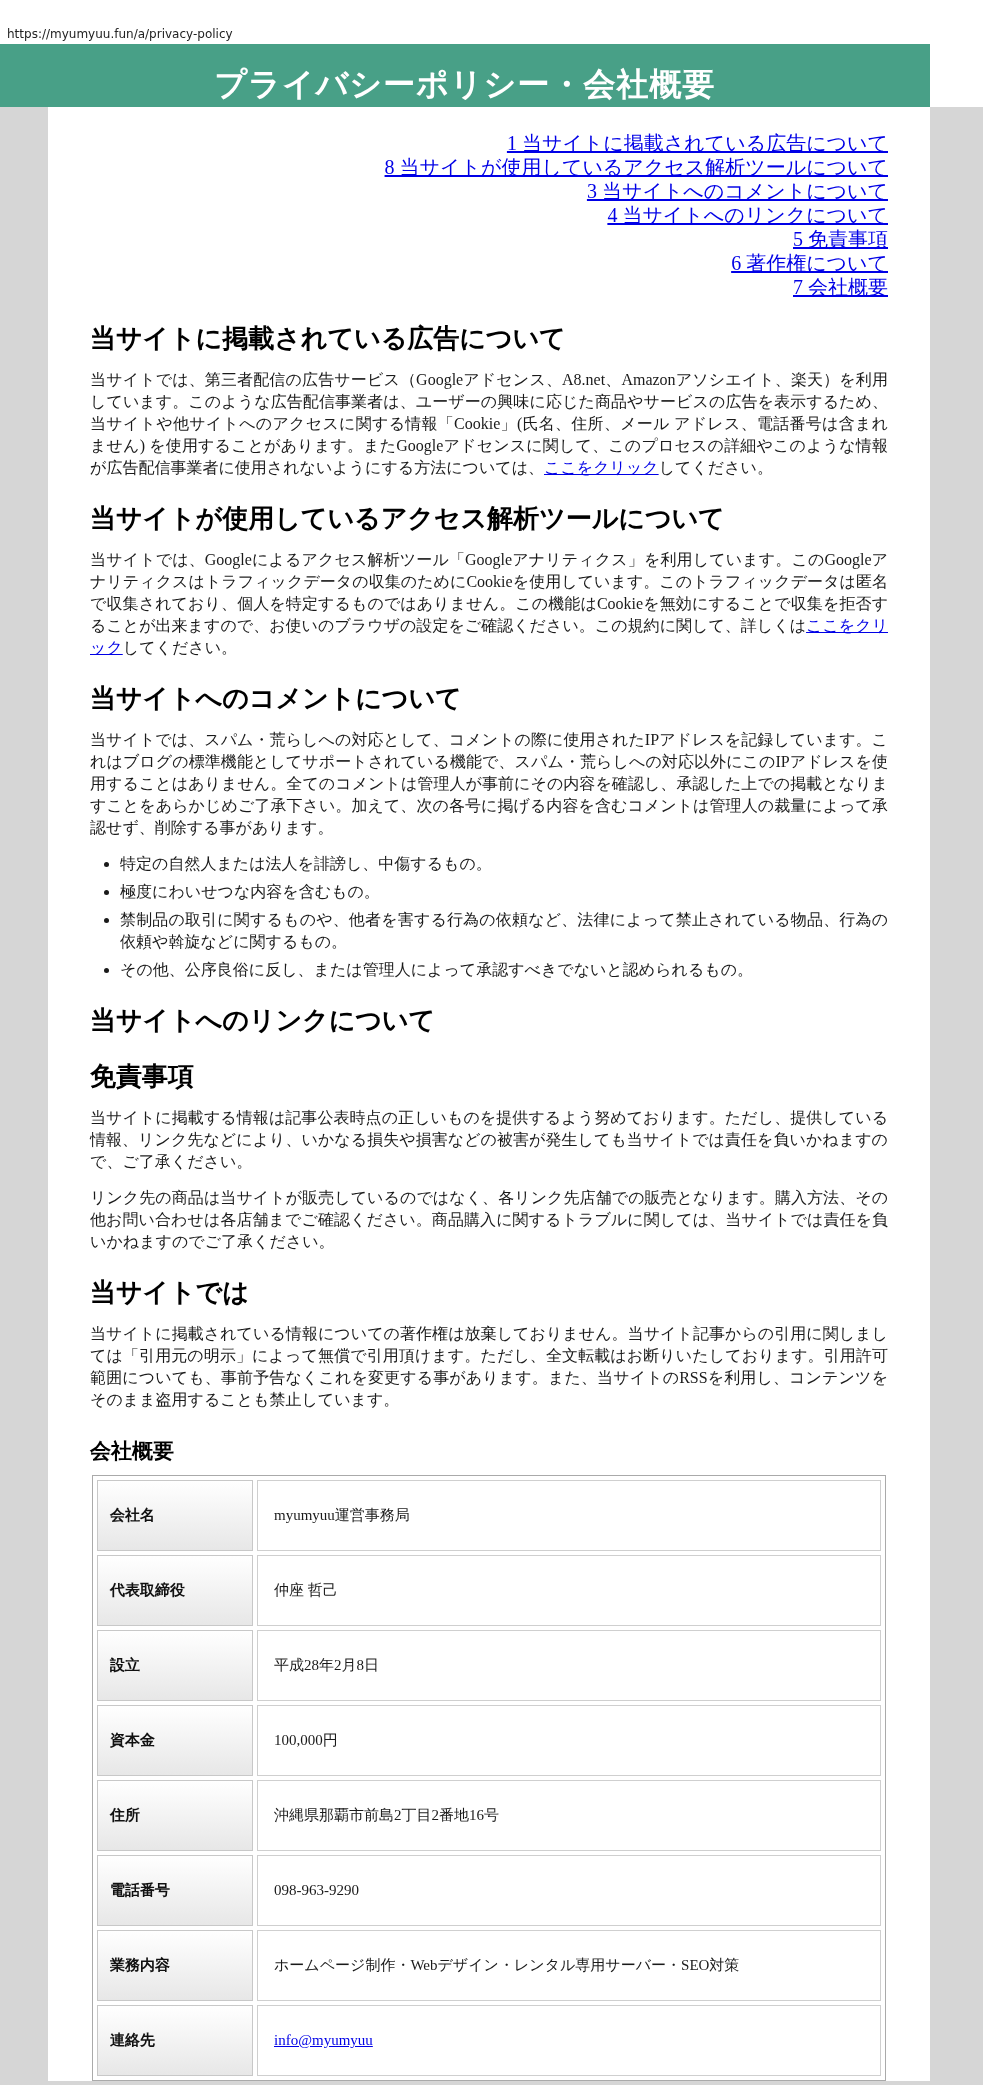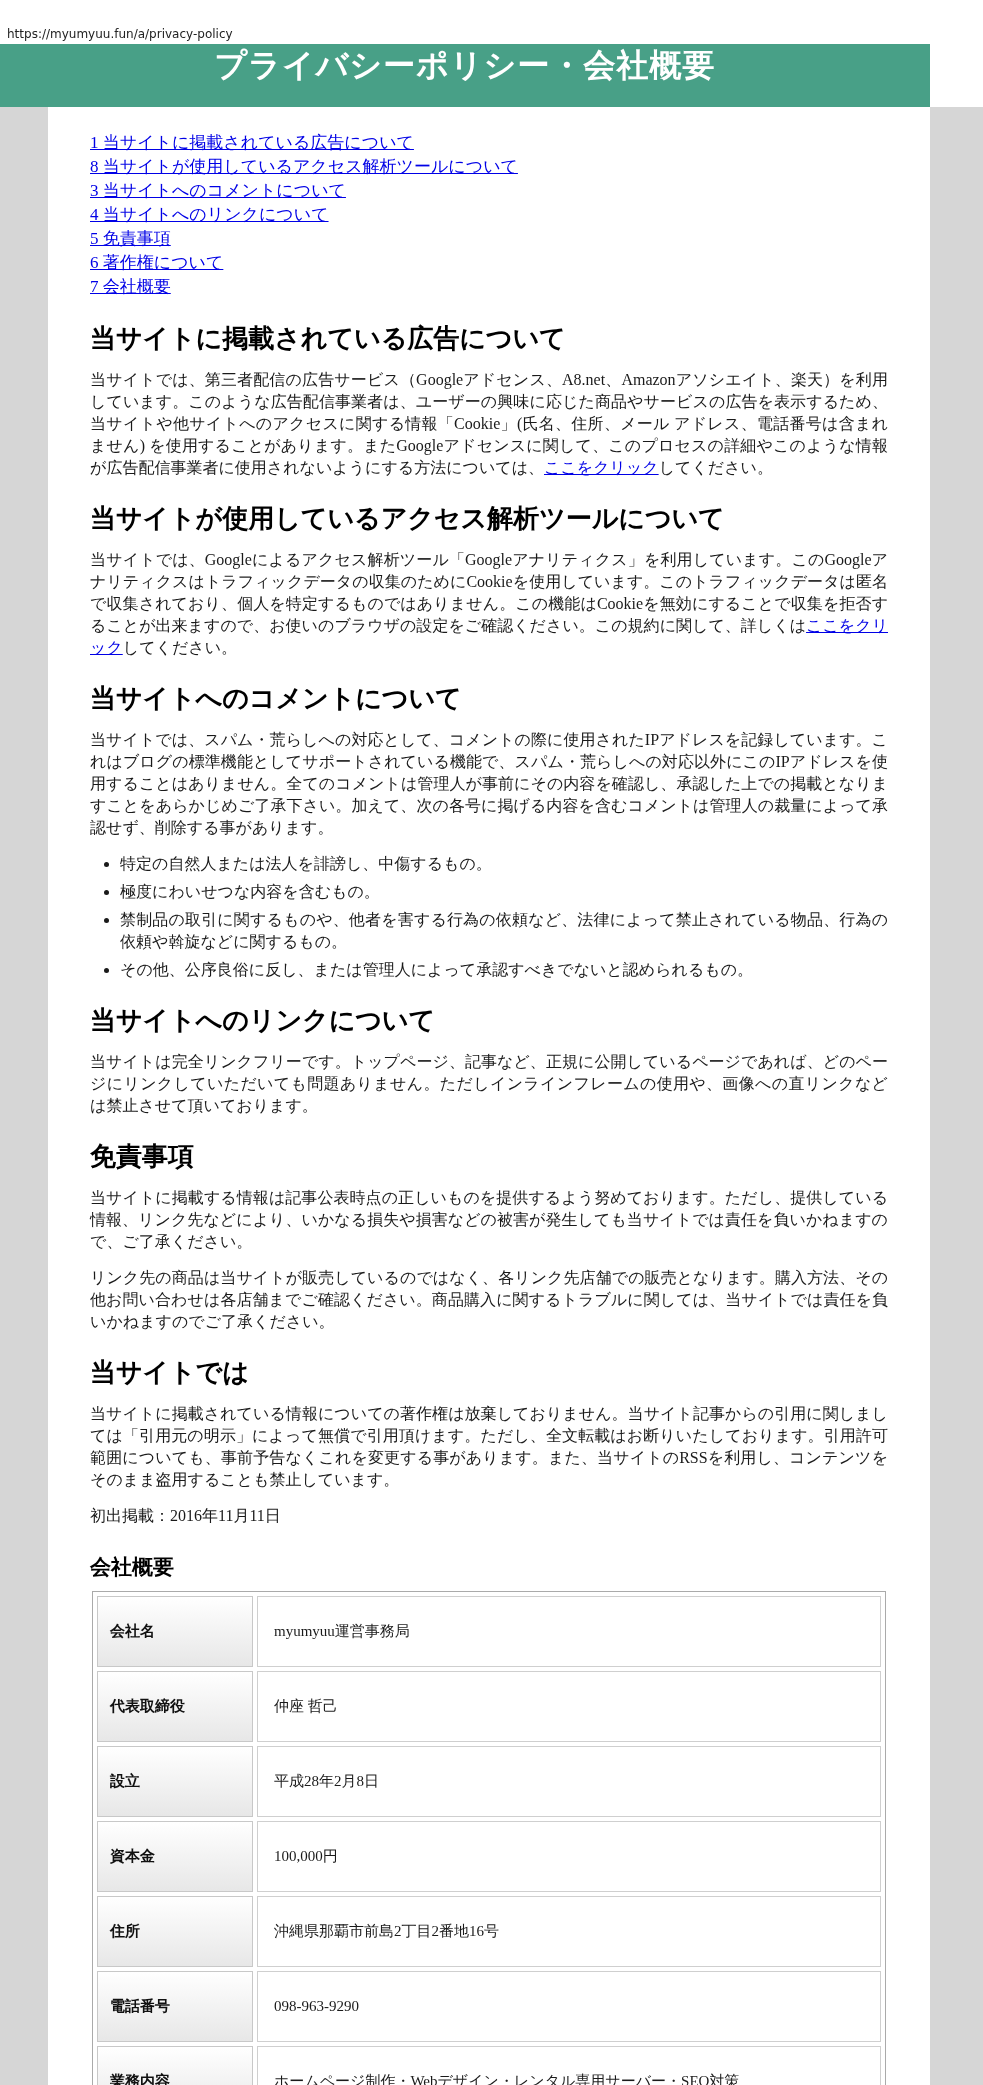--- a/index.html
+++ b/index.html
@@ -19,21 +19,21 @@
     font-family:"DejaVu Sans", sans-serif;
     font-size:12px;
     color:#222;
     background:#fff;
     box-sizing:border-box;
   }
   
   .page-header{
     width:930px;height:63px;
     background:#48A087;
-    display:flex;align-items:flex-start;justify-content:center;
+    display:flex;align-items:flex-end;justify-content:center;
   }
   .page-header .title{
     color:#fff;
     font-family:"Liberation Sans", sans-serif;
     font-weight:bold;
     font-size:32px;
     letter-spacing:1px;
   }
   
   .body-area{
@@ -45,24 +45,25 @@
   .content{
     width:882px;
     background:#fff;
     box-sizing:border-box;
     padding:24px 42px 0 42px;
   }
   
   .toc{margin:0 0 6px 0;}
   .toc a{
     display:block;
-    font-size:17px;
+    font-size:20px;
     line-height:24px;
     color:#0000E6;
     text-decoration:underline;
+    text-align:right;
   }
   
   h2.sec{
     font-family:"Liberation Sans", sans-serif;
     font-weight:bold;
     color:#000;
     font-size:26px;
     line-height:34px;
     margin:22px 0 10px 0;
   }
@@ -193,33 +194,31 @@
         <ul class="rules">
           <li>特定の自然人または法人を誹謗し、中傷するもの。</li>
           <li>極度にわいせつな内容を含むもの。</li>
           <li>禁制品の取引に関するものや、他者を害する行為の依頼など、法律によって禁止されている物品、行為の依頼や斡旋などに関するもの。</li>
           <li>その他、公序良俗に反し、または管理人によって承認すべきでないと認められるもの。</li>
         </ul>
       </section>
 
       <section>
         <h2 class="sec">当サイトへのリンクについて</h2>
-        <p>当サイトは完全リンクフリーです。トップページ、記事など、正規に公開しているページであれば、どのページにリンクしていただいても問題ありません。ただしインラインフレームの使用や、画像への直リンクなどは禁止させて頂いております。</p>
       </section>
 
       <section>
         <h2 class="sec">免責事項</h2>
         <p>当サイトに掲載する情報は記事公表時点の正しいものを提供するよう努めております。ただし、提供している情報、リンク先などにより、いかなる損失や損害などの被害が発生しても当サイトでは責任を負いかねますので、ご了承ください。</p>
         <p>リンク先の商品は当サイトが販売しているのではなく、各リンク先店舗での販売となります。購入方法、その他お問い合わせは各店舗までご確認ください。商品購入に関するトラブルに関しては、当サイトでは責任を負いかねますのでご了承ください。</p>
       </section>
 
       <section>
         <h2 class="sec">当サイトでは</h2>
         <p>当サイトに掲載されている情報についての著作権は放棄しておりません。当サイト記事からの引用に関しましては「引用元の明示」によって無償で引用頂けます。ただし、全文転載はお断りいたしております。引用許可範囲についても、事前予告なくこれを変更する事があります。また、当サイトのRSSを利用し、コンテンツをそのまま盗用することも禁止しています。</p>
-        <p class="date-note">初出掲載：2016年11月11日</p>
       </section>
 
       <section>
         <h3 class="company-heading">会社概要</h3>
         <table class="company">
           <tbody>
             <tr>
               <th>会社名</th>
               <td>myumyuu運営事務局</td>
             </tr>

